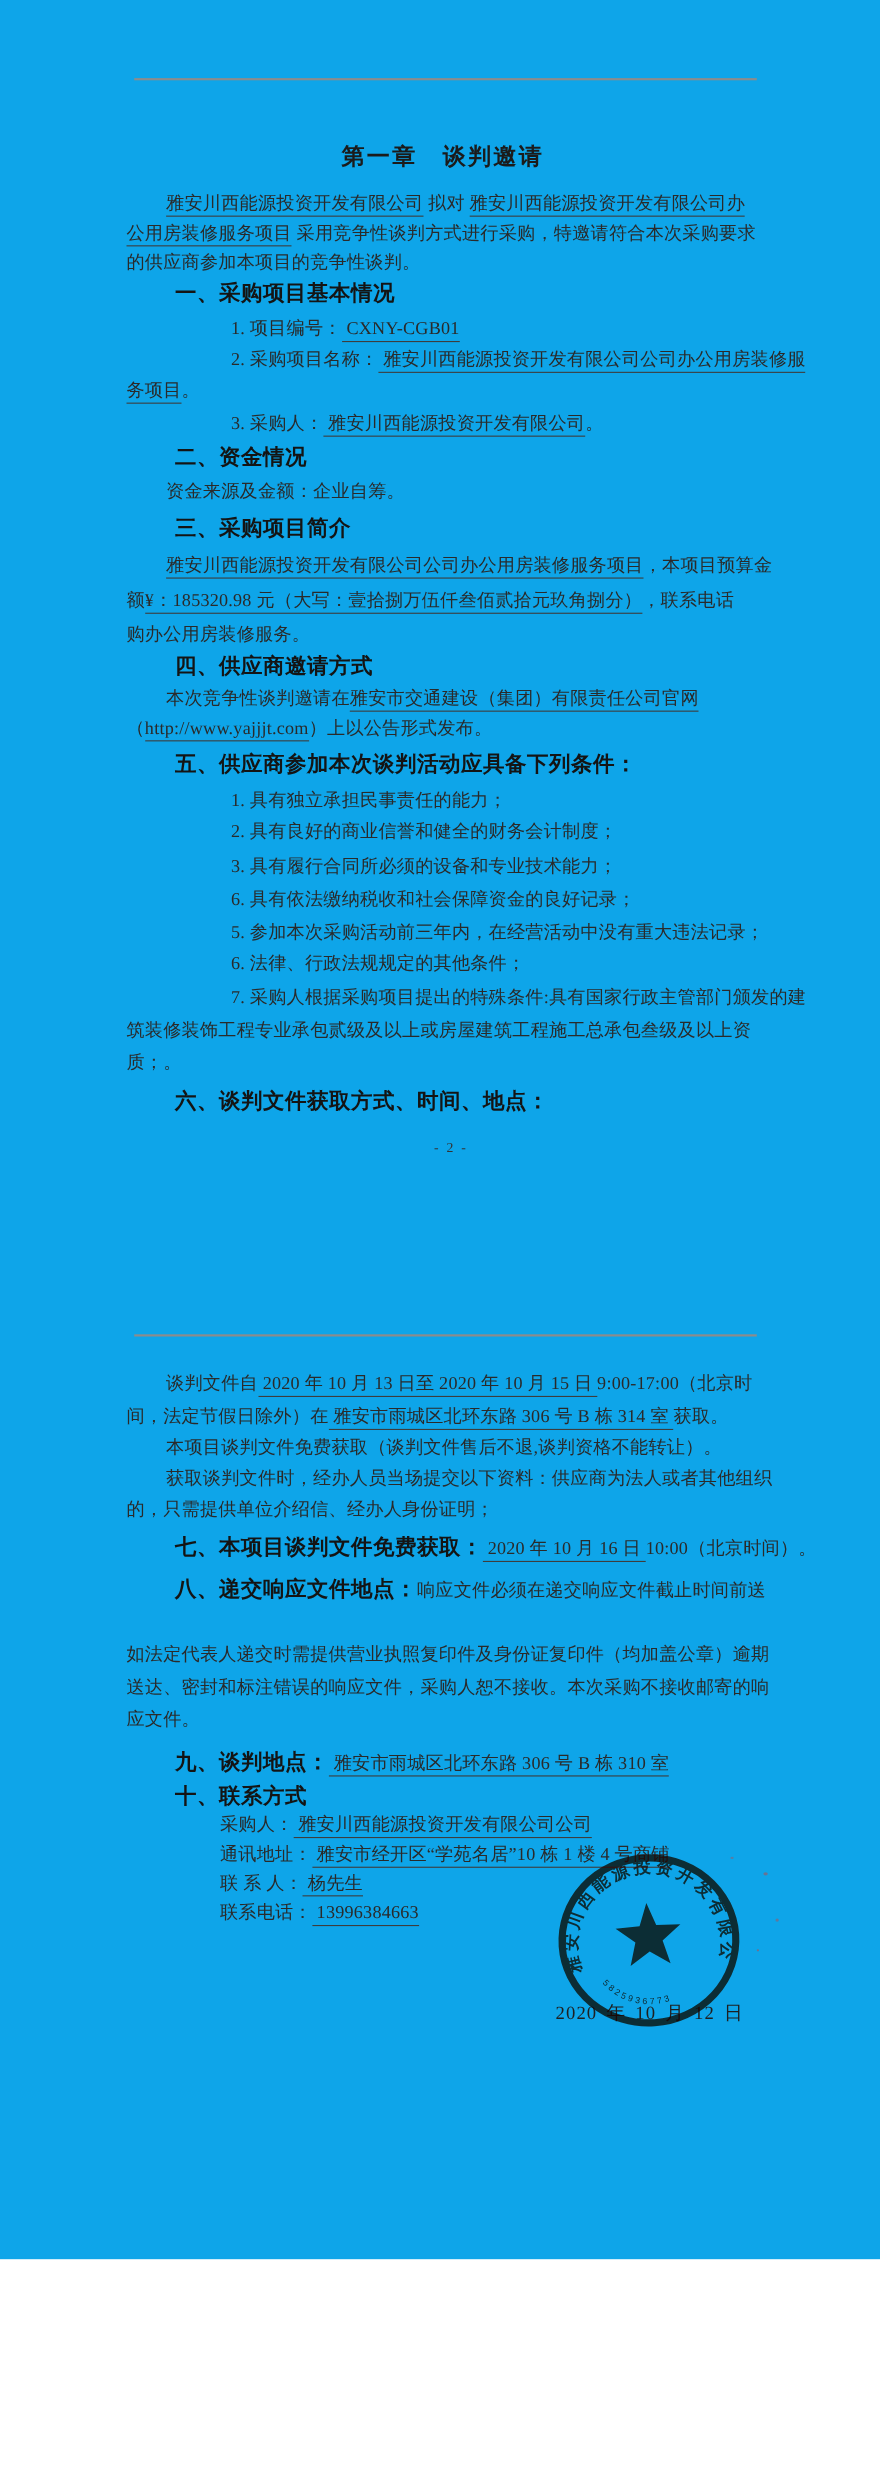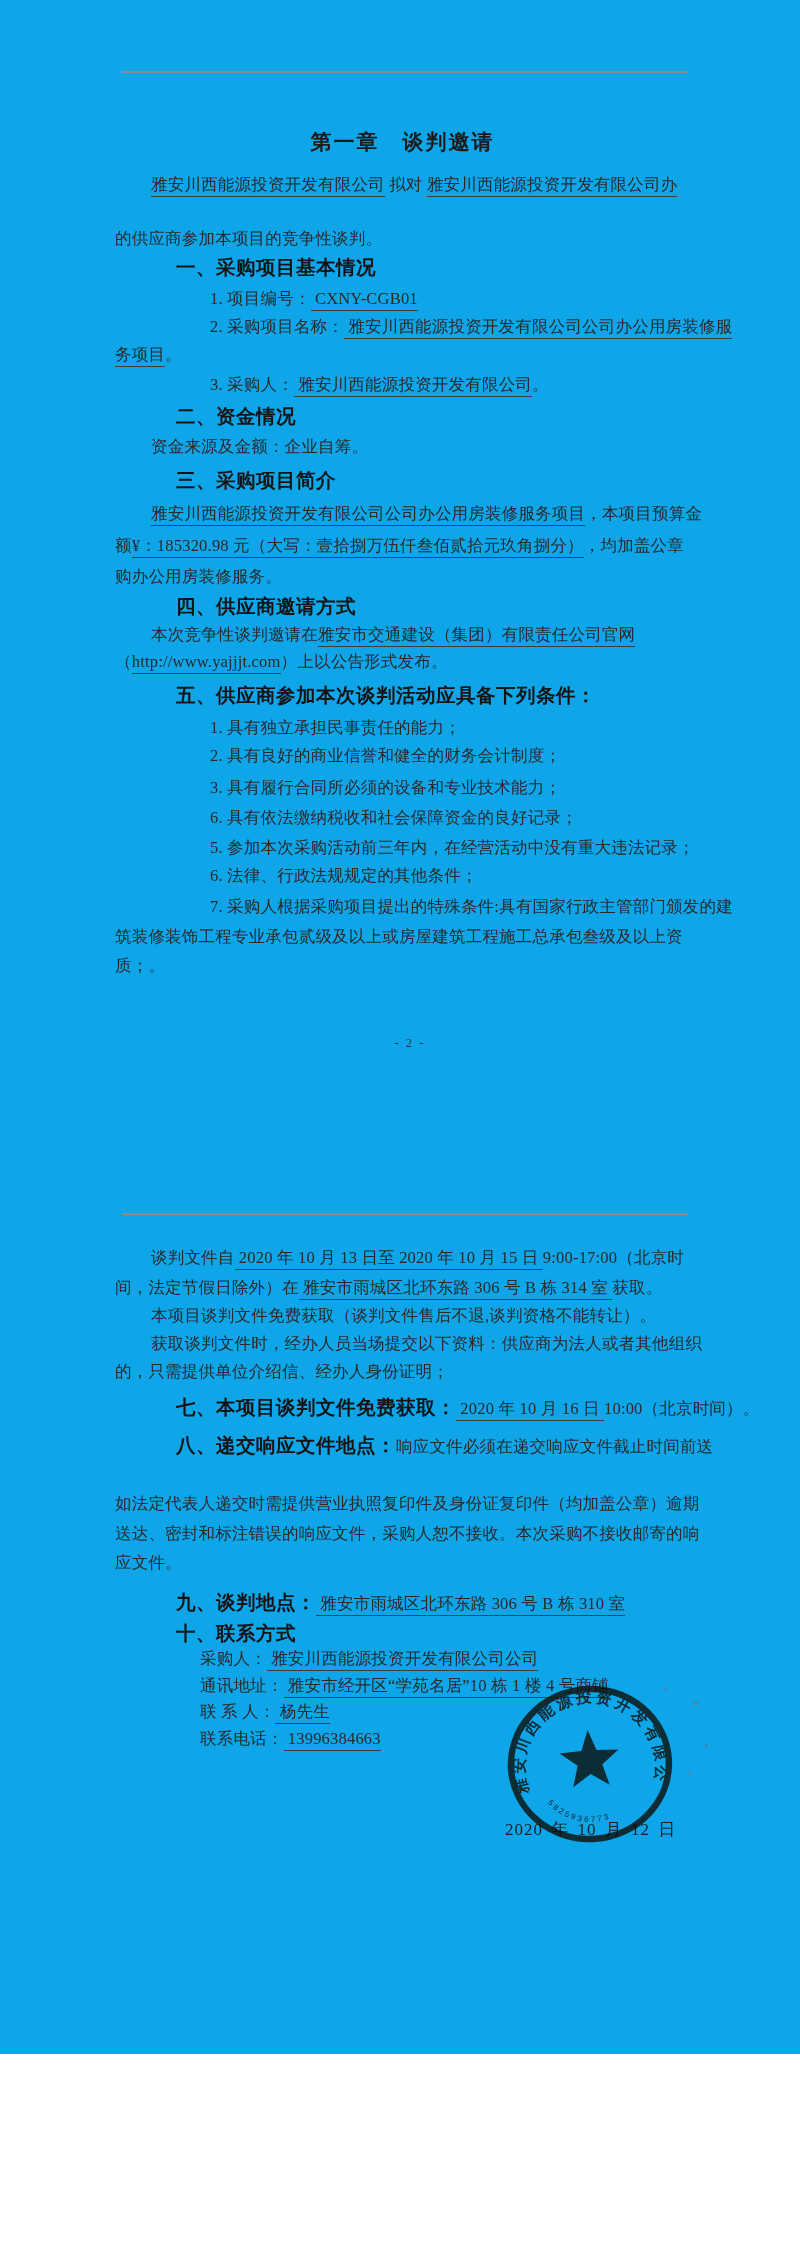--- a/index.html
+++ b/index.html
@@ -13,21 +13,21 @@
     position:absolute;left:115px;width:575px;margin:0;text-align:center;
     font-family:"Liberation Sans","DejaVu Sans",sans-serif;
     font-weight:700;font-size:21px;letter-spacing:2px;color:#1b1b1b;
   }
   .ln{
     position:absolute;left:115px;font-size:16.5px;line-height:1.15;
     letter-spacing:.2px;white-space:nowrap;color:#2a2a2a;
   }
   .ind{left:151px;}   
   .lst{left:167px;margin-left:43px;}   
-  .x159{left:176px;}  
+  .x159{left:159px;}  
   .sub{left:200px;}   
   .ln .b{
     font-family:"Liberation Sans","DejaVu Sans",sans-serif;
     font-weight:700;font-size:19.5px;color:#141414;letter-spacing:.5px;
   }
   .ln .u{border-bottom:1.4px solid #3d3d3d;padding-bottom:1.5px;}
   .pgnum{
     position:absolute;left:20px;width:780px;text-align:center;
     font-size:12.5px;letter-spacing:2px;color:#333;
   }
@@ -48,51 +48,53 @@
 </style>
 </head>
 <body>
 
 <div class="canvas">
 
   <div class="rule" style="top:71px"></div>
   <h1 class="title" style="top:128px">第一章　谈判邀请</h1>
 
   <div class="ln ind" style="top:176px"><span class="u">雅安川西能源投资开发有限公司</span><span> 拟对 </span><span class="u">雅安川西能源投资开发有限公司办</span></div>
+  <div class="ln" style="top:203px"><span class="u">公用房装修服务项目</span><span> 采用竞争性谈判方式进行采购，特邀请符合本次采购要求</span></div>
   <div class="ln" style="top:230px"><span>的供应商参加本项目的竞争性谈判。</span></div>
 
   <div class="ln x159" style="top:256px"><span class="b">一、采购项目基本情况</span></div>
   <div class="ln lst" style="top:290px"><span>1. 项目编号：</span><span class="u"> CXNY-CGB01 </span></div>
   <div class="ln lst" style="top:318px"><span>2. 采购项目名称：</span><span class="u"> 雅安川西能源投资开发有限公司公司办公用房装修服</span></div>
   <div class="ln" style="top:346px"><span class="u">务项目</span><span>。</span></div>
   <div class="ln lst" style="top:376px"><span>3. 采购人：</span><span class="u"> 雅安川西能源投资开发有限公司</span><span>。</span></div>
 
   <div class="ln x159" style="top:405px"><span class="b">二、资金情况</span></div>
   <div class="ln ind" style="top:438px"><span>资金来源及金额：企业自筹。</span></div>
 
   <div class="ln x159" style="top:469px"><span class="b">三、采购项目简介</span></div>
   <div class="ln ind" style="top:505px"><span class="u">雅安川西能源投资开发有限公司公司办公用房装修服务项目</span><span>，本项目预算金</span></div>
-  <div class="ln" style="top:537px"><span>额</span><span class="u">¥：185320.98 元（大写：壹拾捌万伍仟叁佰贰拾元玖角捌分）</span><span>，均加盖公章</span></div>
+  <div class="ln" style="top:537px"><span>额</span><span class="u">¥：185320.98 元（大写：壹拾捌万伍仟叁佰贰拾元玖角捌分）</span><span>，联系电话</span></div>
   <div class="ln" style="top:568px"><span>购办公用房装修服务。</span></div>
 
   <div class="ln x159" style="top:595px"><span class="b">四、供应商邀请方式</span></div>
   <div class="ln ind" style="top:626px"><span>本次竞争性谈判邀请在</span><span class="u">雅安市交通建设（集团）有限责任公司官网</span></div>
   <div class="ln" style="top:653px"><span>（</span><span class="u">http://www.yajjjt.com</span><span>）上以公告形式发布。</span></div>
 
   <div class="ln x159" style="top:684px"><span class="b">五、供应商参加本次谈判活动应具备下列条件：</span></div>
   <div class="ln lst" style="top:719px"><span>1. 具有独立承担民事责任的能力；</span></div>
   <div class="ln lst" style="top:747px"><span>2. 具有良好的商业信誉和健全的财务会计制度；</span></div>
   <div class="ln lst" style="top:779px"><span>3. 具有履行合同所必须的设备和专业技术能力；</span></div>
   <div class="ln lst" style="top:809px"><span>6. 具有依法缴纳税收和社会保障资金的良好记录；</span></div>
   <div class="ln lst" style="top:839px"><span>5. 参加本次采购活动前三年内，在经营活动中没有重大违法记录；</span></div>
   <div class="ln lst" style="top:867px"><span>6. 法律、行政法规规定的其他条件；</span></div>
   <div class="ln lst" style="top:898px"><span>7. 采购人根据采购项目提出的特殊条件:具有国家行政主管部门颁发的建</span></div>
   <div class="ln" style="top:928px"><span>筑装修装饰工程专业承包贰级及以上或房屋建筑工程施工总承包叁级及以上资</span></div>
   <div class="ln" style="top:957px"><span>质；。</span></div>
 
+  <div class="ln x159" style="top:990px"><span class="b">六、谈判文件获取方式、时间、地点：</span></div>
 
   <div class="pgnum" style="top:1036px">- 2 -</div>
 
   <div class="rule" style="top:1213px"></div>
 
   <div class="ln ind" style="top:1249px"><span>谈判文件自</span><span class="u"> 2020 年 10 月 13 日至 2020 年 10 月 15 日 </span><span>9:00-17:00（北京时</span></div>
   <div class="ln" style="top:1279px"><span>间，法定节假日除外）在</span><span class="u"> 雅安市雨城区北环东路 306 号 B 栋 314 室 </span><span>获取。</span></div>
   <div class="ln ind" style="top:1307px"><span>本项目谈判文件免费获取（谈判文件售后不退,谈判资格不能转让）。</span></div>
   <div class="ln ind" style="top:1335px"><span>获取谈判文件时，经办人员当场提交以下资料：供应商为法人或者其他组织</span></div>
   <div class="ln" style="top:1363px"><span>的，只需提供单位介绍信、经办人身份证明；</span></div>

